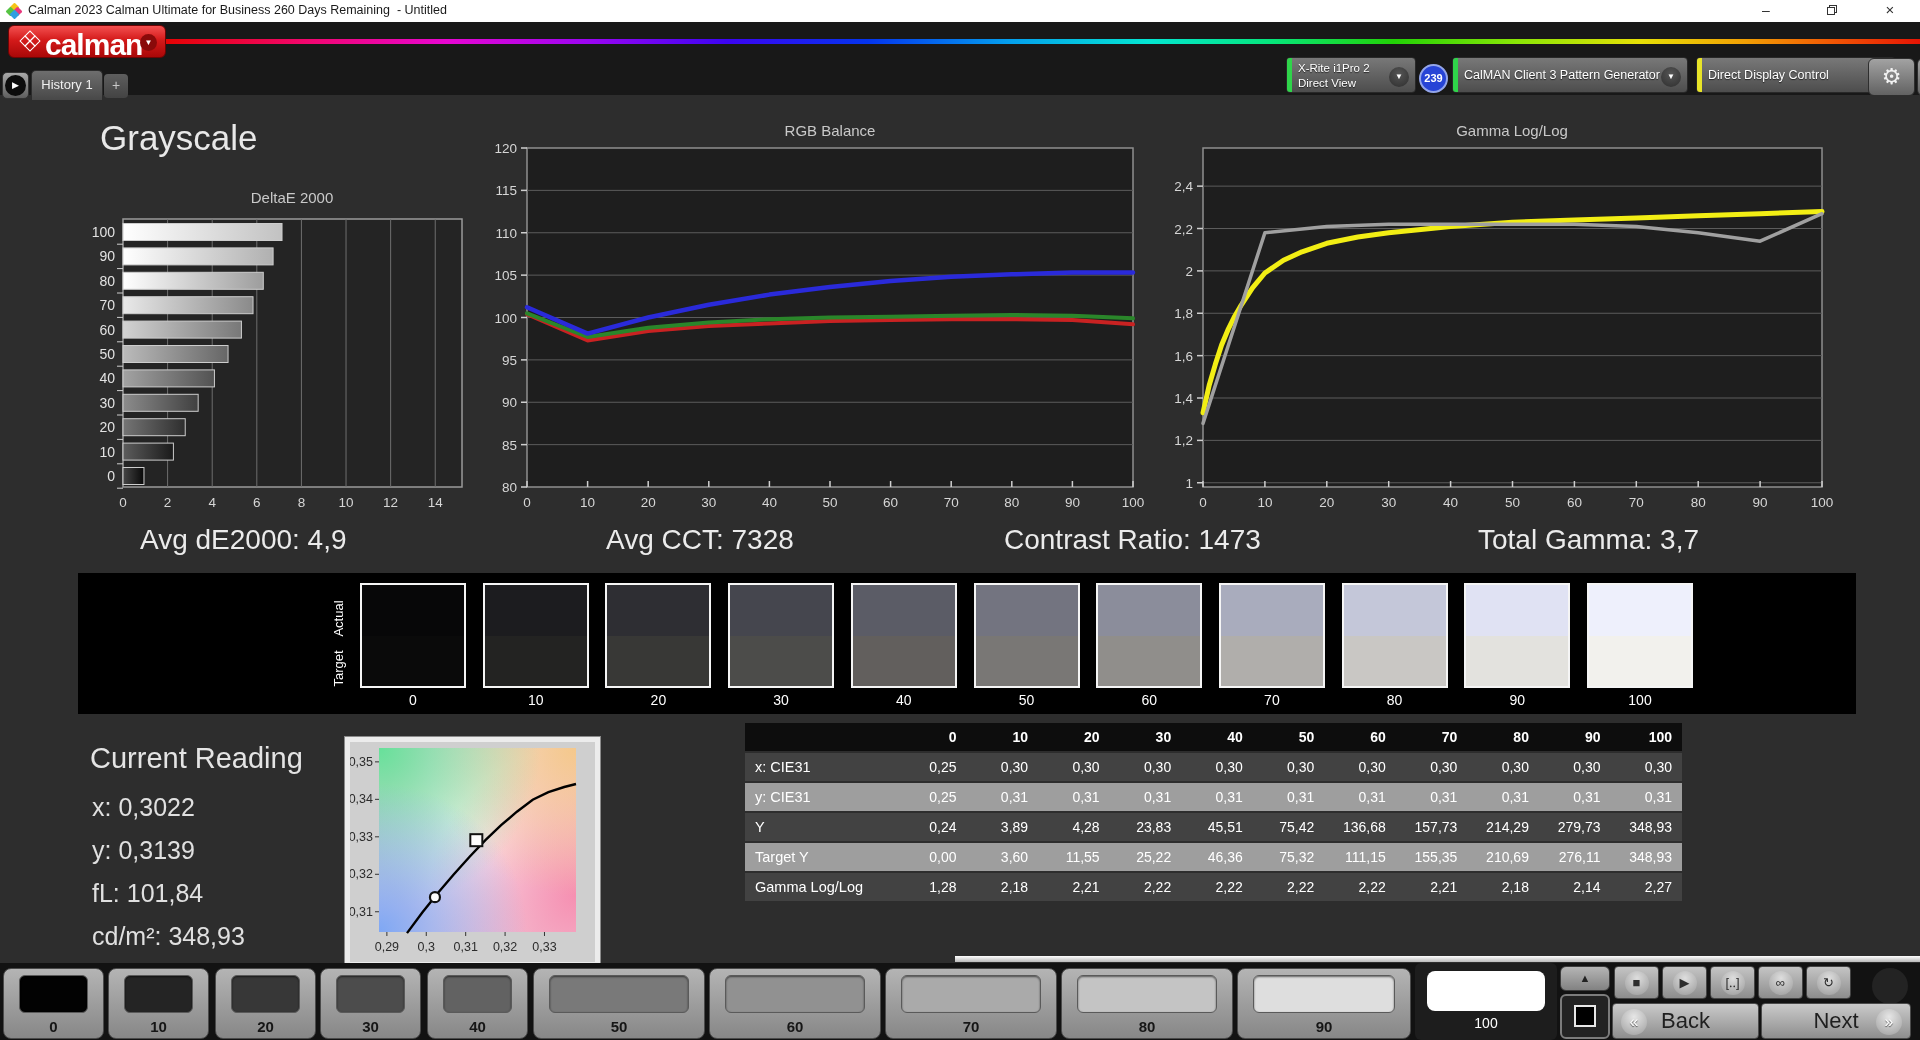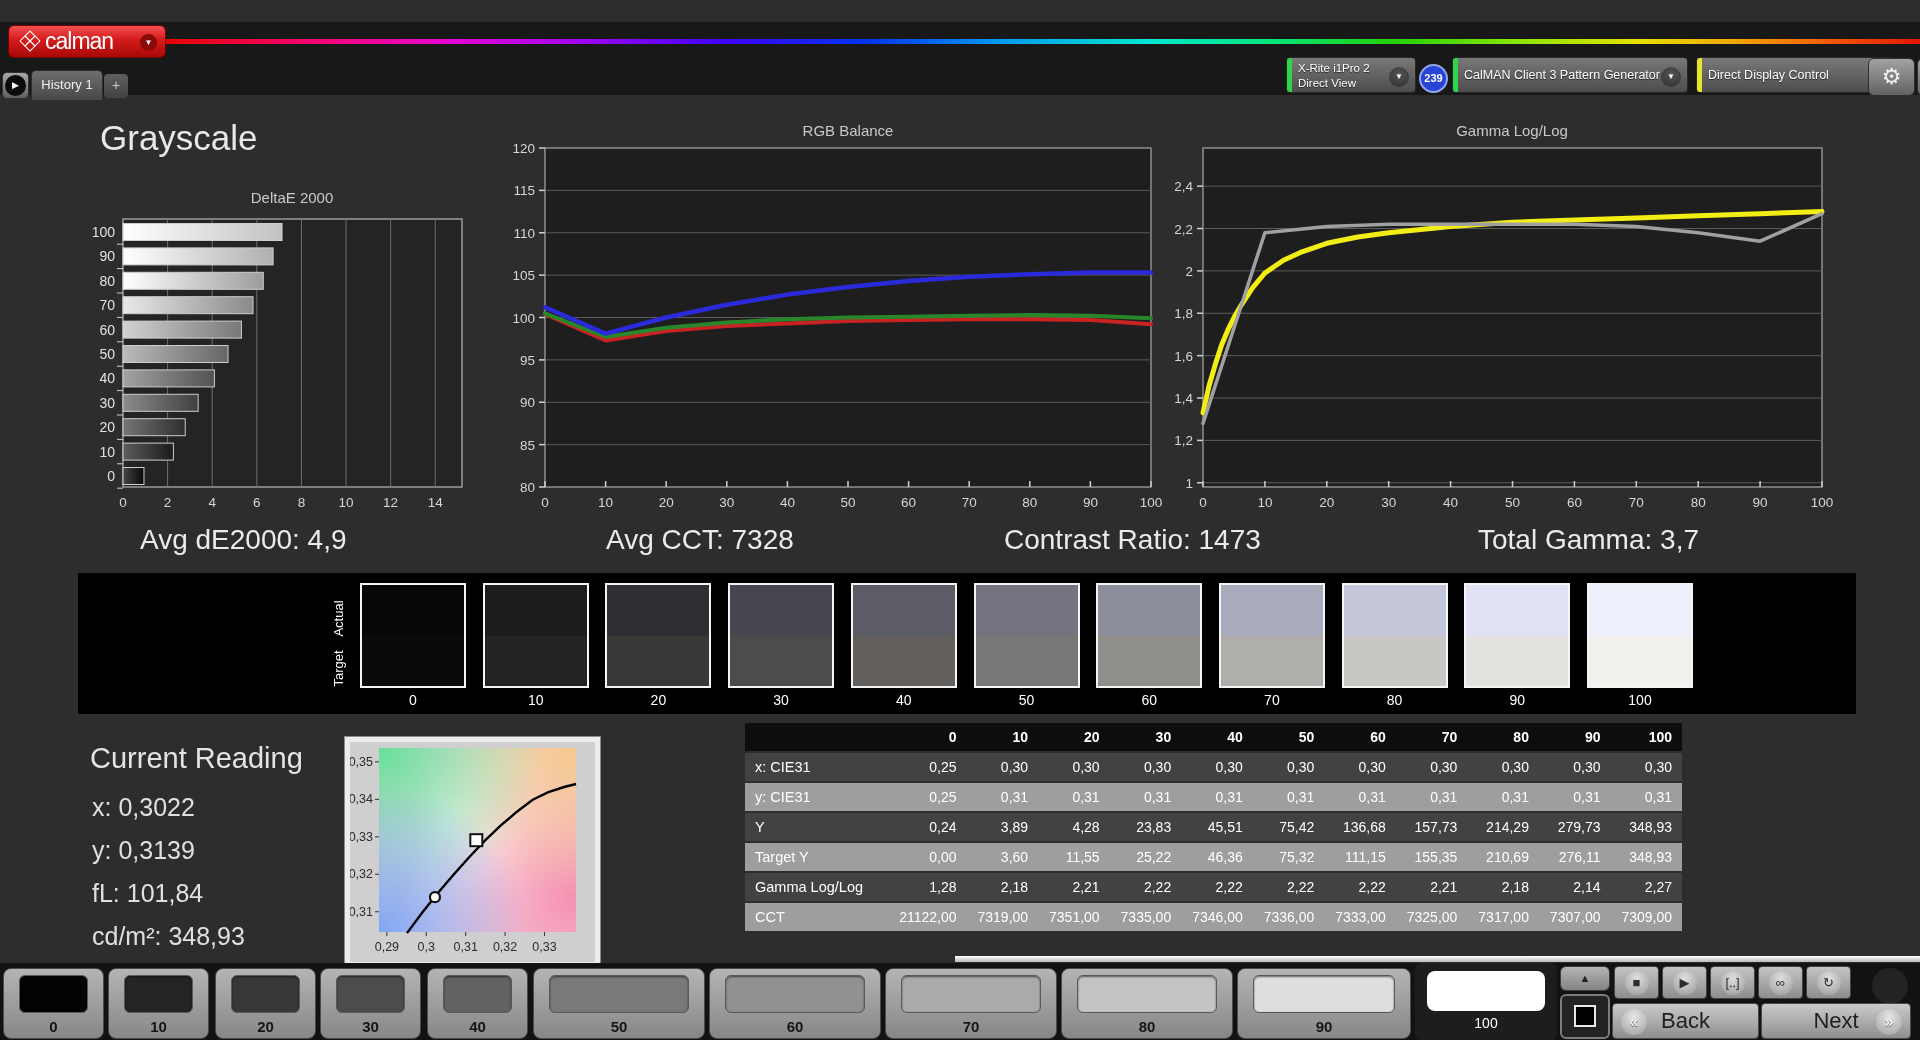--- a/index.html
+++ b/index.html
@@ -18,21 +18,21 @@
   #restore-glyph i{position:absolute;right:0;top:0;width:8px;height:8px;border:1.2px solid #333;}
 
   
   #header{position:absolute;left:0;top:22px;width:1920px;height:73px;background:#181818;}
   #rainbow{position:absolute;left:166px;top:17px;width:1754px;height:5px;
     background:linear-gradient(90deg,#e60303 0%,#f2066e 8%,#e806d2 16%,#9c05f2 24%,#3c04f2 32%,#0434ee 40%,#049fee 48%,#04e6d2 56%,#06e67c 63%,#22d206 70%,#8ae606 77%,#e6e006 84%,#f2a004 90%,#f25704 95%,#e61404 100%);}
   #logo-btn{position:absolute;left:8px;top:3px;width:158px;height:33px;border-radius:6px;
     background:linear-gradient(180deg,#f35050 0%,#d41a1a 45%,#a90808 100%);border:1px solid #6e0404;cursor:pointer;}
   #logo-diamond{position:absolute;left:12px;top:6px;width:20px;height:20px;}
   #logo-diamond i{position:absolute;width:8px;height:8px;border:1.6px solid #fff;transform:rotate(45deg);}
-  #logo-text{position:absolute;left:36px;top:2px;font-size:23px;font-weight:normal;color:#ffffff;letter-spacing:-1px;}
+  #logo-text{position:absolute;left:36px;top:2px;font-size:30px;font-weight:bold;color:#ffffff;letter-spacing:-1px;}
   #logo-chev{position:absolute;right:8px;top:8px;width:17px;height:17px;border-radius:50%;background:#8a0a0a;color:#fff;font-size:8px;text-align:center;line-height:17px;}
   #expand-btn{position:absolute;left:2px;top:50px;width:27px;height:27px;border-radius:5px;background:linear-gradient(180deg,#a8a8a8,#5e5e5e);border:1px solid #333;cursor:pointer;}
   #expand-btn i{position:absolute;left:2px;top:2px;width:21px;height:21px;border-radius:50%;background:#0c0c0c;color:#fff;font-style:normal;font-size:9px;text-align:center;line-height:21px;}
   #tab-history{position:absolute;left:31px;top:48px;width:72px;height:30px;border-radius:5px 5px 0 0;
     background:linear-gradient(180deg,#6e6e6e,#484848);border:1px solid #2c2c2c;border-bottom:none;color:#f0f0f0;font-size:13px;text-align:center;line-height:28px;cursor:pointer;}
   #tab-add{position:absolute;left:104px;top:52px;width:24px;height:24px;border-radius:4px;background:linear-gradient(180deg,#5e5e5e,#434343);color:#c8c8c8;font-size:14px;text-align:center;line-height:22px;cursor:pointer;}
   .drop{position:absolute;top:35px;height:36px;border-radius:4px;background:linear-gradient(180deg,#787878,#4d4d4d);border:1px solid #282828;color:#fff;cursor:pointer;}
   .drop .accent{position:absolute;left:0;top:0;width:5px;height:100%;border-radius:3px 0 0 3px;}
   .drop .dtext{position:absolute;left:11px;top:3px;font-size:11.5px;line-height:1.3;white-space:nowrap;text-shadow:0 1px 1px #222;}
   .drop .dtext1{position:absolute;left:11px;top:10px;font-size:12.5px;white-space:nowrap;text-shadow:0 1px 1px #222;}
@@ -92,20 +92,34 @@
   #back-btn{left:1612px;width:147px;}
   #next-btn{left:1761px;width:150px;}
   .navchev{position:absolute;top:5px;width:26px;height:26px;border-radius:50%;background:radial-gradient(circle at 50% 30%,#e6e6e6,#9e9e9e);color:#fff;font-size:16px;line-height:25px;text-align:center;text-shadow:0 1px 1px #555;}
   #back-btn .navchev{left:8px;} #next-btn .navchev{right:8px;}
 </style>
 </head>
 <body>
 
 <div id="screen">
 
+  <div id="titlebar">
+    <div id="app-icon">
+      <i style="left:3.5px;top:0;background:#f5c518;"></i>
+      <i style="left:7px;top:3.5px;background:#e8387d;"></i>
+      <i style="left:0;top:3.5px;background:#57c443;"></i>
+      <i style="left:3.5px;top:7px;background:#2f9fe0;"></i>
+    </div>
+    <span id="window-title">Calman 2023 Calman Ultimate for Business 260 Days Remaining  - Untitled</span>
+    <div class="winbtn" id="min-btn"><span>–</span></div>
+    <div class="winbtn" id="max-btn">
+      <span id="restore-glyph"><i></i><b></b></span>
+    </div>
+    <div class="winbtn" id="close-btn"><span>×</span></div>
+  </div>
 
   <div id="header">
     <div id="rainbow"></div>
     <div id="logo-btn">
       <span id="logo-diamond">
         <i style="left:5px;top:0;"></i>
           <i style="left:10px;top:5px;"></i>
           <i style="left:0;top:5px;"></i>
           <i style="left:5px;top:10px;"></i>
       </span>
@@ -231,21 +245,21 @@
         <rect x="63" y="233.7" width="62.22434210526316" height="17" fill="url(#bg8)" stroke="#cdcdcd" stroke-width="1"></rect>
         <line x1="57" y1="254.39999999999998" x2="63" y2="254.39999999999998" stroke="#cfcfcf"></line>
         <text x="55" y="247.2" fill="#e2e2e2" font-size="14" text-anchor="end">20</text>
         <rect x="63" y="258.1" width="50.40394736842105" height="17" fill="url(#bg9)" stroke="#cdcdcd" stroke-width="1"></rect>
         <line x1="57" y1="278.8" x2="63" y2="278.8" stroke="#cfcfcf"></line>
         <text x="55" y="271.6" fill="#e2e2e2" font-size="14" text-anchor="end">10</text>
         <rect x="63" y="282.5" width="20.964473684210528" height="17" fill="url(#bg10)" stroke="#cdcdcd" stroke-width="1"></rect>
         <line x1="57" y1="303.2" x2="63" y2="303.2" stroke="#cfcfcf"></line>
         <text x="55" y="296" fill="#e2e2e2" font-size="14" text-anchor="end">0</text>
       </svg></div>
-  <div class="chartbox" id="chart-rgb" style="left:498px;top:120px;width:680px;height:395px;text-align:right;"><svg width="680" height="395">
+  <div class="chartbox" id="chart-rgb" style="left:480px;top:120px;width:680px;height:395px;text-align:right;"><svg width="680" height="395">
         <text x="350" y="16" fill="#c9c9c9" font-size="15" text-anchor="middle">RGB Balance</text>
         <rect x="47" y="28" width="606" height="339" fill="#1e1e1e" stroke="#8f8f8f" stroke-width="1.5"></rect>
         <line x1="41" y1="28" x2="47" y2="28" stroke="#cfcfcf" stroke-width="1.5"></line>
         <text x="37" y="33" fill="#d6d6d6" font-size="13.5" text-anchor="end">120</text>
         <line x1="47" y1="70.375" x2="653" y2="70.375" stroke="#5c5c5c" stroke-width="1"></line>
         <line x1="41" y1="70.375" x2="47" y2="70.375" stroke="#cfcfcf" stroke-width="1.5"></line>
         <text x="37" y="75.375" fill="#d6d6d6" font-size="13.5" text-anchor="end">115</text>
         <line x1="47" y1="112.75" x2="653" y2="112.75" stroke="#5c5c5c" stroke-width="1"></line>
         <line x1="41" y1="112.75" x2="47" y2="112.75" stroke="#cfcfcf" stroke-width="1.5"></line>
         <text x="37" y="117.75" fill="#d6d6d6" font-size="13.5" text-anchor="end">110</text>
@@ -527,34 +541,20 @@
         <div class="tcell">2,21</div>
         <div class="tcell">2,22</div>
         <div class="tcell">2,22</div>
         <div class="tcell">2,22</div>
         <div class="tcell">2,22</div>
         <div class="tcell">2,21</div>
         <div class="tcell">2,18</div>
         <div class="tcell">2,14</div>
         <div class="tcell">2,27</div>
       </div>
-      <div class="trow" style="background: rgb(158, 158, 158);">
-        <div class="tlabel">CCT</div>
-        <div class="tcell">21122,00</div>
-        <div class="tcell">7319,00</div>
-        <div class="tcell">7351,00</div>
-        <div class="tcell">7335,00</div>
-        <div class="tcell">7346,00</div>
-        <div class="tcell">7336,00</div>
-        <div class="tcell">7333,00</div>
-        <div class="tcell">7325,00</div>
-        <div class="tcell">7317,00</div>
-        <div class="tcell">7307,00</div>
-        <div class="tcell">7309,00</div>
-      </div>
     </div>
 
   <div id="bb-sep"></div>
 
   <div id="bottombar">
     <div id="ghost-circle"></div>
     <div id="up-btn"><span>▲</span></div>
     <div id="patwin-btn">
         <i></i>
       </div>

